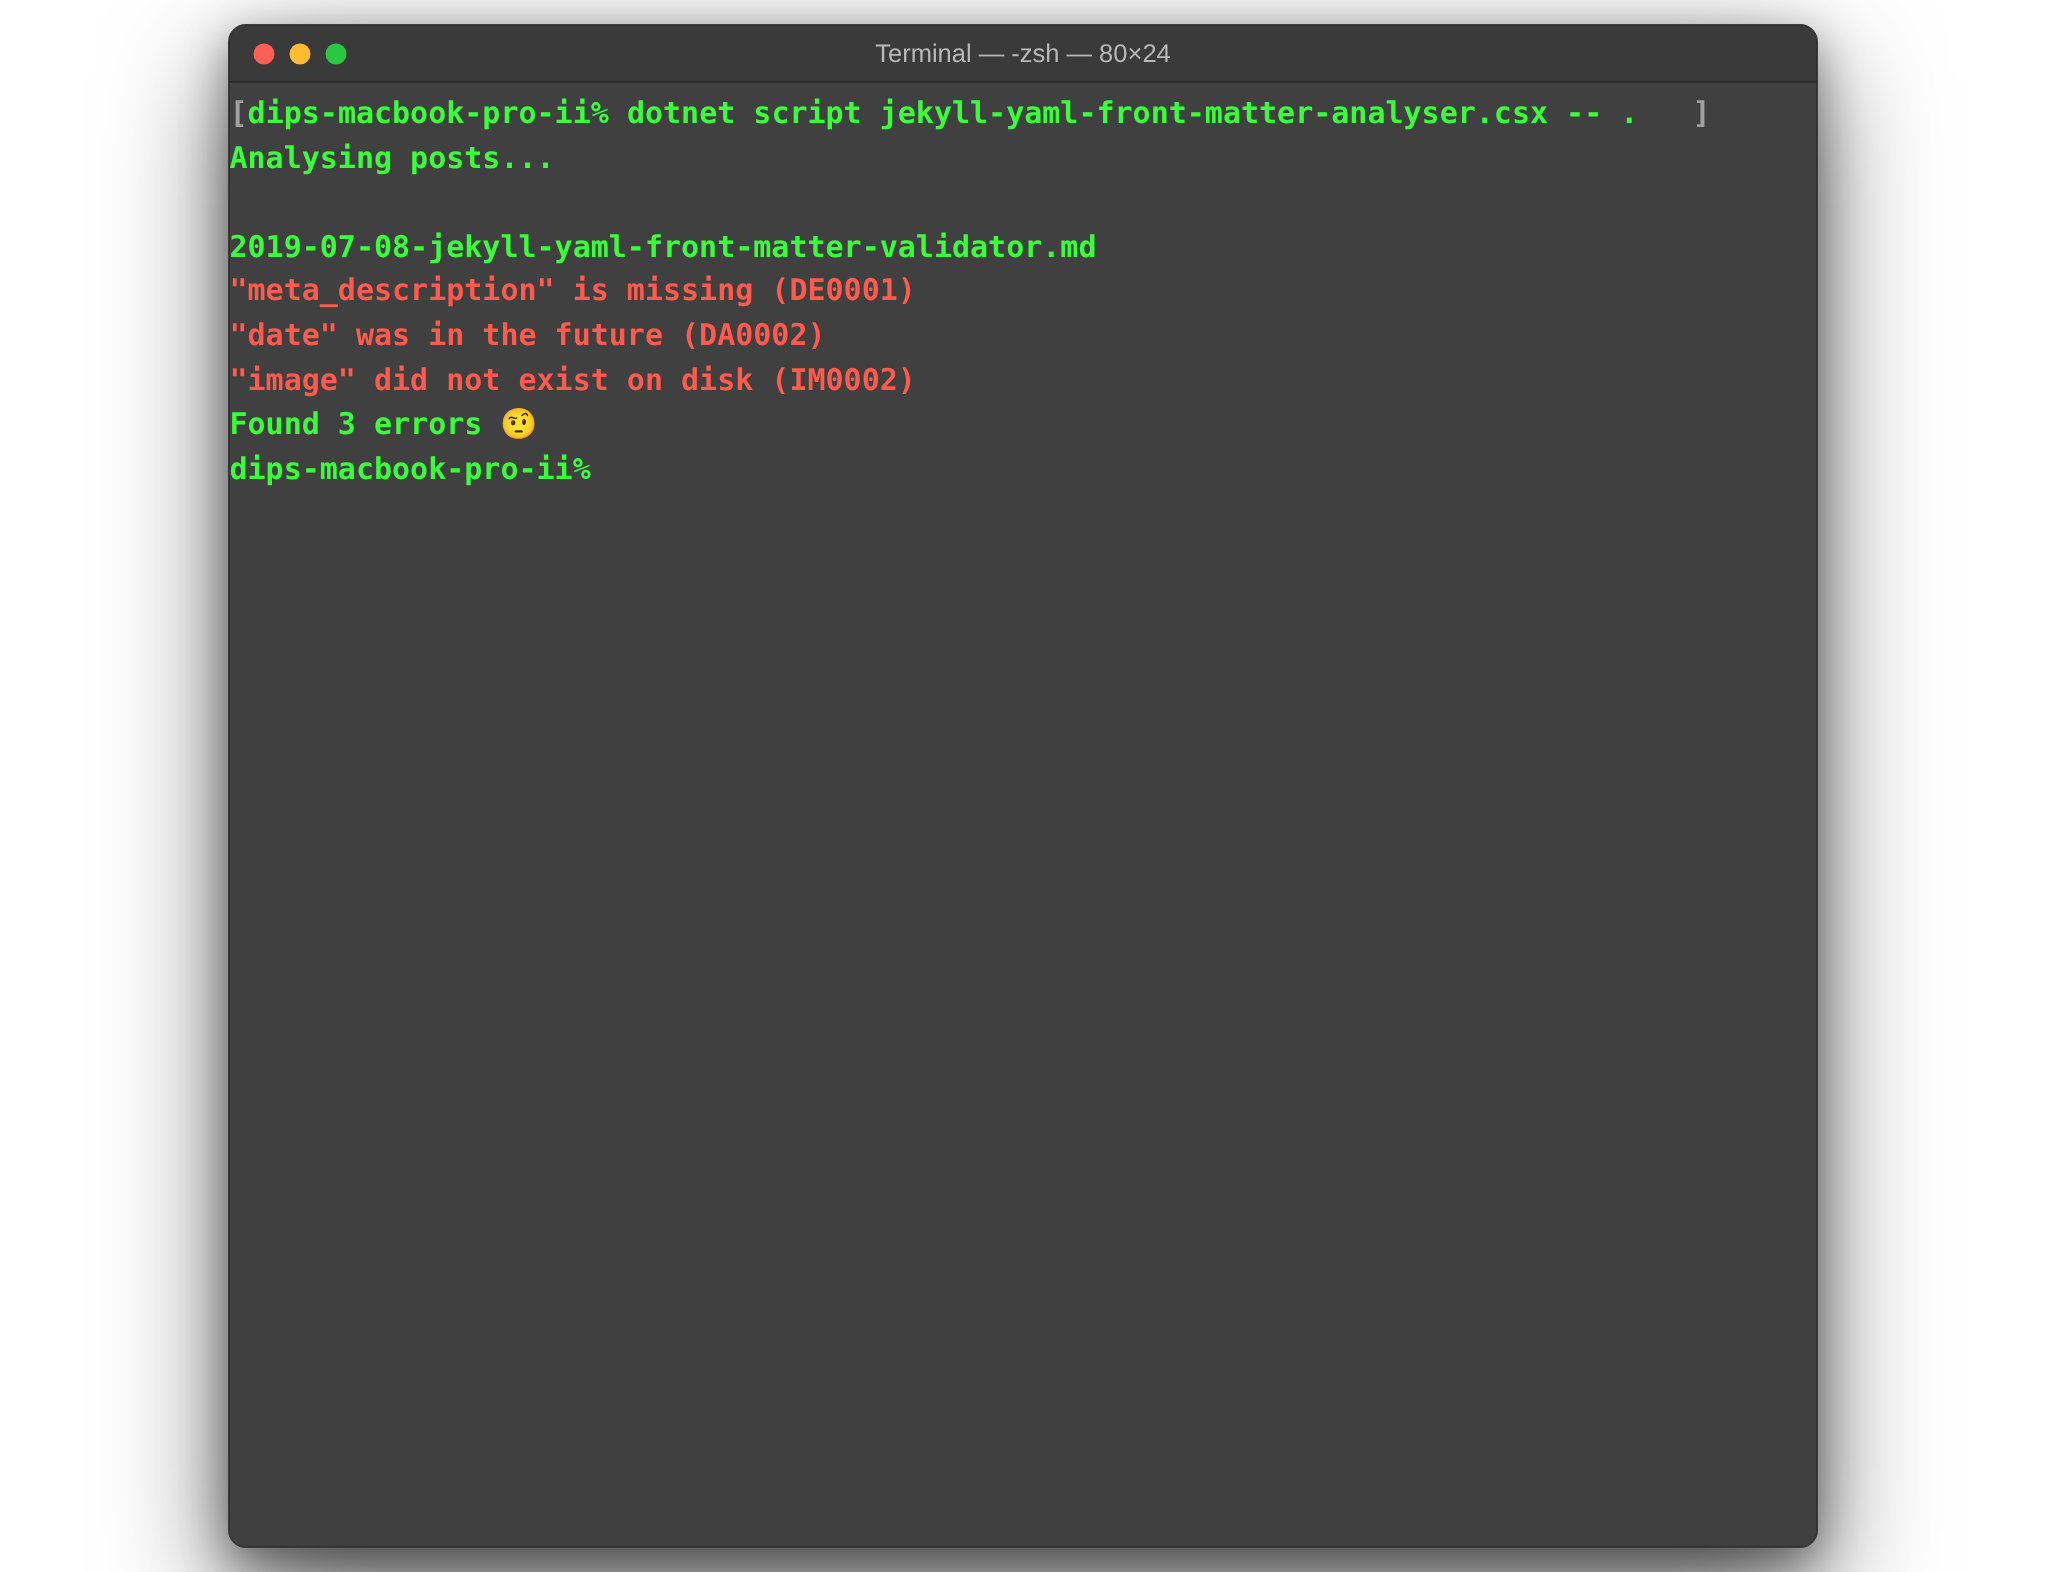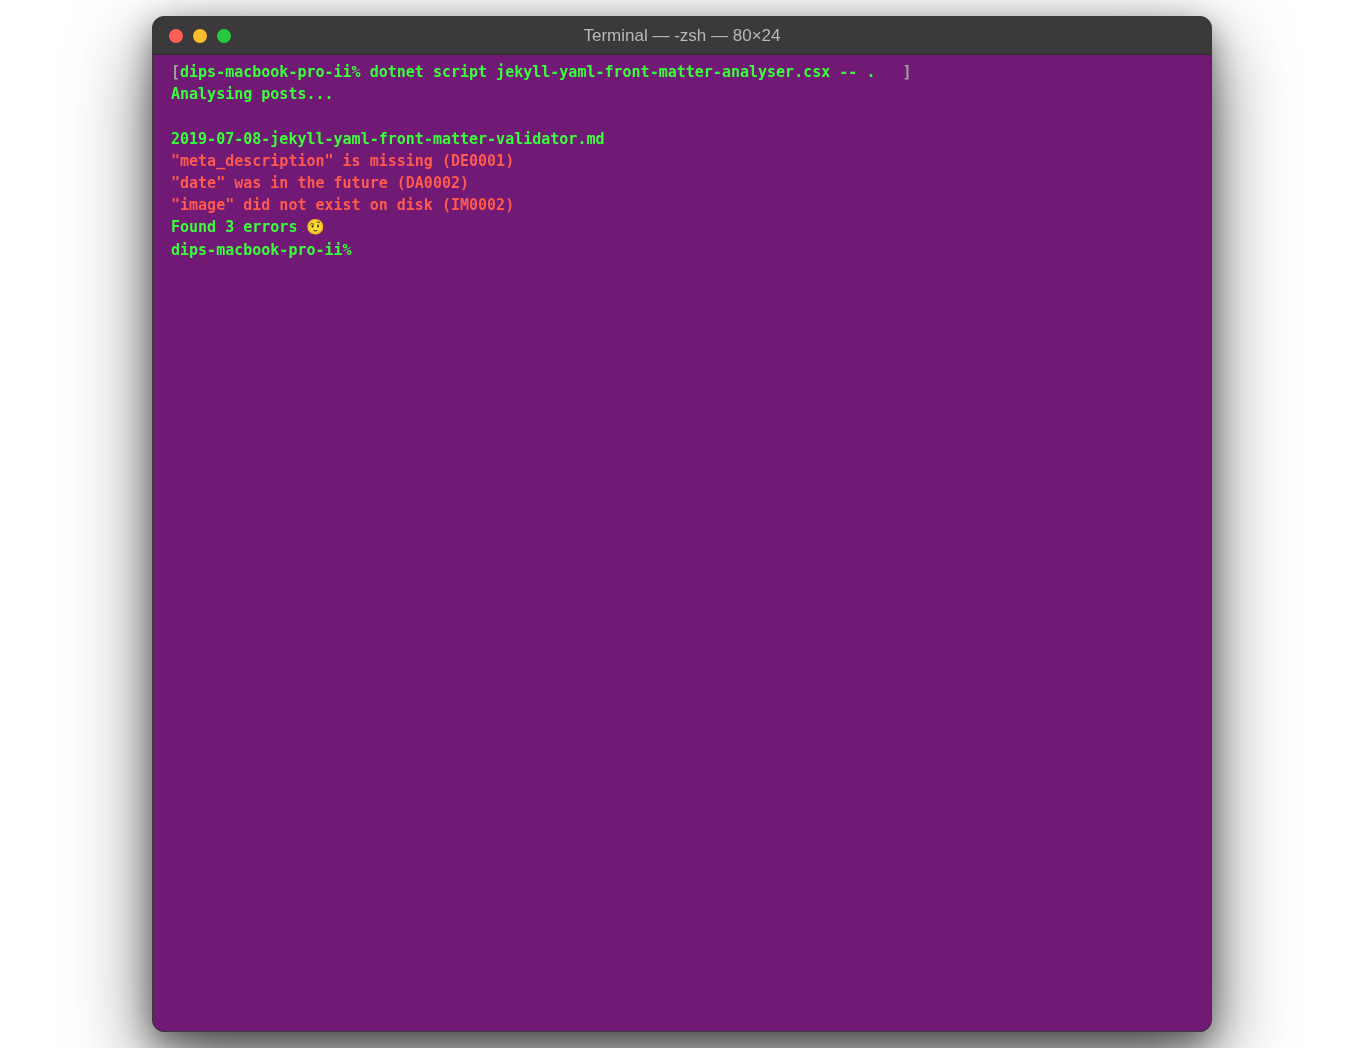--- a/index.html
+++ b/index.html
@@ -48,24 +48,24 @@
     .tl-max   { background: #28c840; }
     .window-title {
       flex: 1;
       text-align: center;
       color: #b8b8b8;
       font-size: 17px;
       font-weight: 400;
     }
     .terminal-body {
       flex: 1;
-      background: #701a75;
-      padding: 6px 18px;
+      background: #404040;
+      padding: 6px 0;
       font-family: "Menlo", "Consolas", monospace;
-      font-size: 15px;
+      font-size: 20px;
       line-height: 1.48;
       font-weight: 600;
       white-space: pre;
     }
     .g { color: #39ff3a; }
     .r { color: #ff5a4d; }
     .gd{ color: #a0a0a0; }
   </style>
 </head>
 <body>

